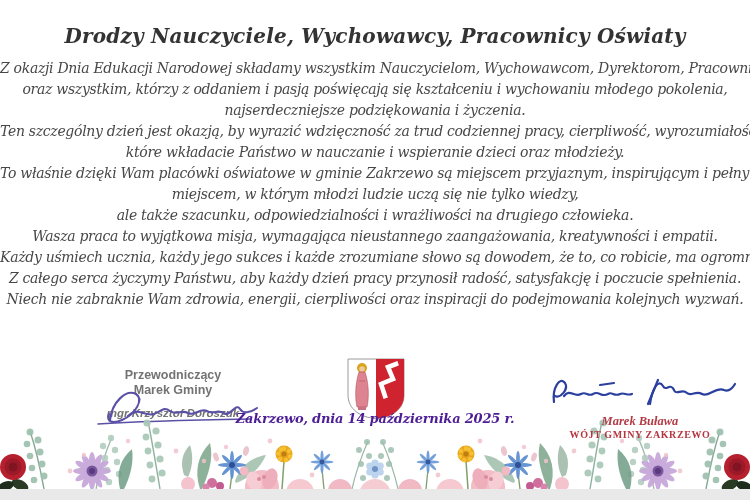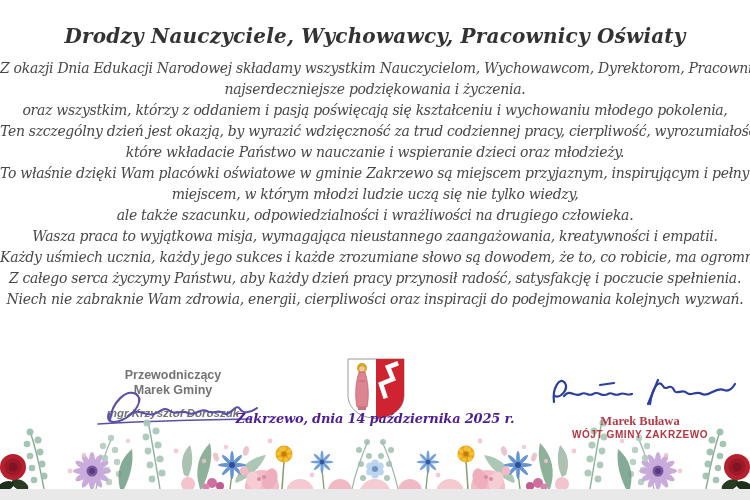--- a/index.html
+++ b/index.html
@@ -30,40 +30,40 @@
   .emblem-wrap{position:absolute;top:357px;left:346px;width:60px;height:64px;}
   .dateline{
     position:absolute;top:411px;left:0;width:750px;text-align:center;
     font-style:italic;font-weight:bold;font-size:13px;color:#4c1d95;z-index:5;
     letter-spacing:-0.2px;
   }
   .sig-right{
     position:absolute;top:370px;left:540px;width:200px;text-align:center;z-index:5;
   }
   .sig-right .name{
-    font-family:"Liberation Serif", serif;font-weight:bold;
+    font-family:"Liberation Serif", serif;font-style:italic;font-weight:bold;
     font-size:12.5px;color:#b23b46;line-height:14px;margin-top:-4px;
   }
   .sig-right .role{
-    font-family:Liberation Sans, sans-serif;font-weight:bold;font-size:10px;
+    font-family:Liberation Serif, serif;font-weight:bold;font-size:10px;
     color:#b53540;letter-spacing:.6px;line-height:13px;
   }
   .floral{position:absolute;left:0;bottom:0;width:750px;height:78px;z-index:2;}
 </style>
 </head>
 <body>
 
 <div class="page">
 
   <div class="title">Drodzy Nauczyciele, Wychowawcy, Pracownicy Oświaty</div>
 
   <div class="letter-body">
     <div class="line">Z okazji Dnia Edukacji Narodowej składamy wszystkim Nauczycielom, Wychowawcom, Dyrektorom, Pracownikom Oświaty</div>
+    <div class="line">oraz wszystkim, którzy z oddaniem i pasją poświęcają się kształceniu i wychowaniu młodego pokolenia,</div>
     <div class="line">najserdeczniejsze podziękowania i życzenia.</div>
-    <div class="line">oraz wszystkim, którzy z oddaniem i pasją poświęcają się kształceniu i wychowaniu młodego pokolenia,</div>
     <div class="line">Ten szczególny dzień jest okazją, by wyrazić wdzięczność za trud codziennej pracy, cierpliwość, wyrozumiałość i serce,</div>
     <div class="line">które wkładacie Państwo w nauczanie i wspieranie dzieci oraz młodzieży.</div>
     <div class="line">To właśnie dzięki Wam placówki oświatowe w gminie Zakrzewo są miejscem przyjaznym, inspirującym i pełnym życzliwości</div>
     <div class="line">miejscem, w którym młodzi ludzie uczą się nie tylko wiedzy,</div>
     <div class="line">ale także szacunku, odpowiedzialności i wrażliwości na drugiego człowieka.</div>
     <div class="line">Wasza praca to wyjątkowa misja, wymagająca nieustannego zaangażowania, kreatywności i empatii.</div>
     <div class="line">Każdy uśmiech ucznia, każdy jego sukces i każde zrozumiane słowo są dowodem, że to, co robicie, ma ogromne znaczenie</div>
     <div class="line">Z całego serca życzymy Państwu, aby każdy dzień pracy przynosił radość, satysfakcję i poczucie spełnienia.</div>
     <div class="line">Niech nie zabraknie Wam zdrowia, energii, cierpliwości oraz inspiracji do podejmowania kolejnych wyzwań.</div>
   </div>

